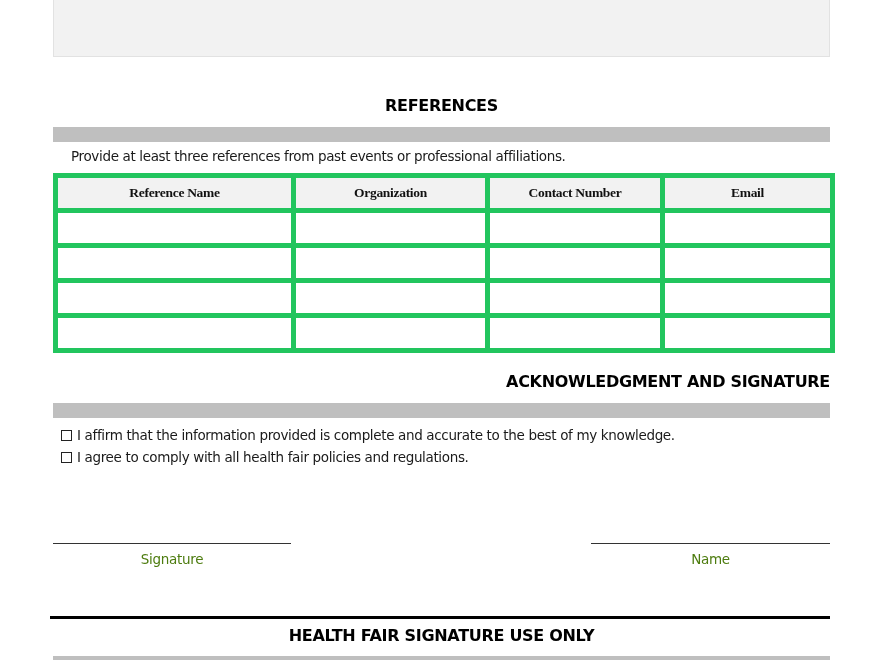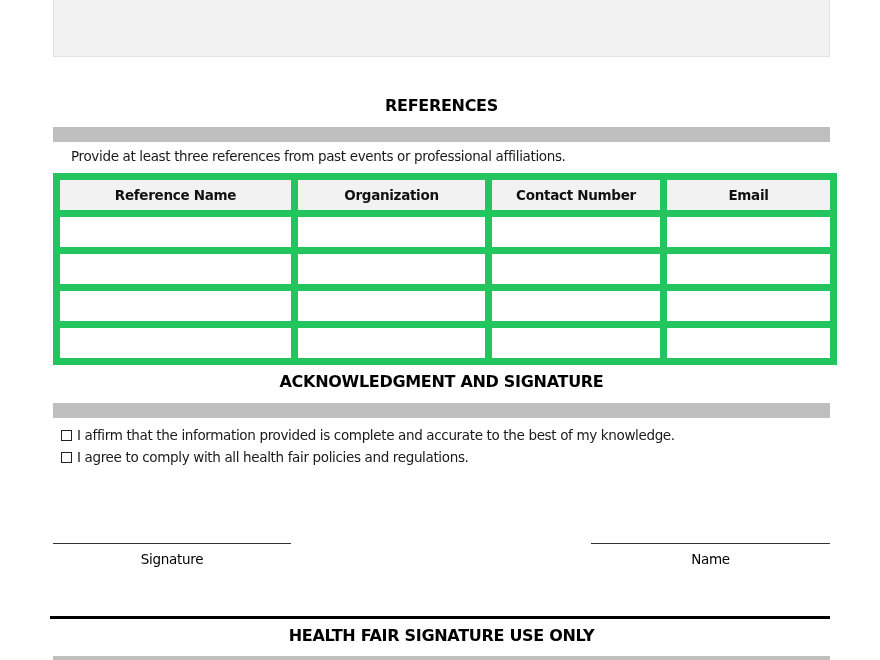--- a/index.html
+++ b/index.html
@@ -57,23 +57,24 @@
     }
     table.refs {
       position: absolute;
       left: 53px;
       top: 173px;
       width: 777px;
       border-collapse: collapse;
       table-layout: fixed;
     }
     table.refs th, table.refs td {
-      border: 7px solid #22c55e;
+      border: 5px solid #22c55e;
       height: 30px;
       padding: 0;
+      font-family: Liberation Serif, serif;
     }
     table.refs th {
       background: #f2f2f2;
       font-size: 13.5px;
       font-weight: bold;
       letter-spacing: -0.3px;
       color: #111;
       text-align: center;
     }
     table.refs td {
@@ -99,21 +100,21 @@
       position: absolute;
       top: 543px;
       height: 1px;
       background: #333;
     }
     .sig-label {
       position: absolute;
       top: 551px;
       font-size: 13.5px;
       letter-spacing: -0.3px;
-      color: #000000;
+      color: #4d7c0f;
       text-align: center;
     }
     .thick-rule {
       position: absolute;
       left: 50px;
       top: 616px;
       width: 780px;
       height: 3px;
       background: #000;
     }
@@ -165,21 +166,21 @@
       </tr>
       <tr>
         <td></td>
         <td></td>
         <td></td>
         <td></td>
       </tr>
     </tbody>
   </table>
 
-  <div class="section-title" style="top:372px;">ACKNOWLEDGMENT AND SIGNATURE</div>
+  <div class="section-title" style="top:372px;text-align:right;">ACKNOWLEDGMENT AND SIGNATURE</div>
   <div class="section-bar" style="top:403px;"></div>
 
   <div class="check-line" style="top:427px;">
     <span class="box"></span><span>I affirm that the information provided is complete and accurate to the best of my knowledge.</span>
   </div>
   <div class="check-line" style="top:449px;">
     <span class="box"></span><span>I agree to comply with all health fair policies and regulations.</span>
   </div>
 
   <div class="sig-line" style="left:53px; width:238px;"></div>

